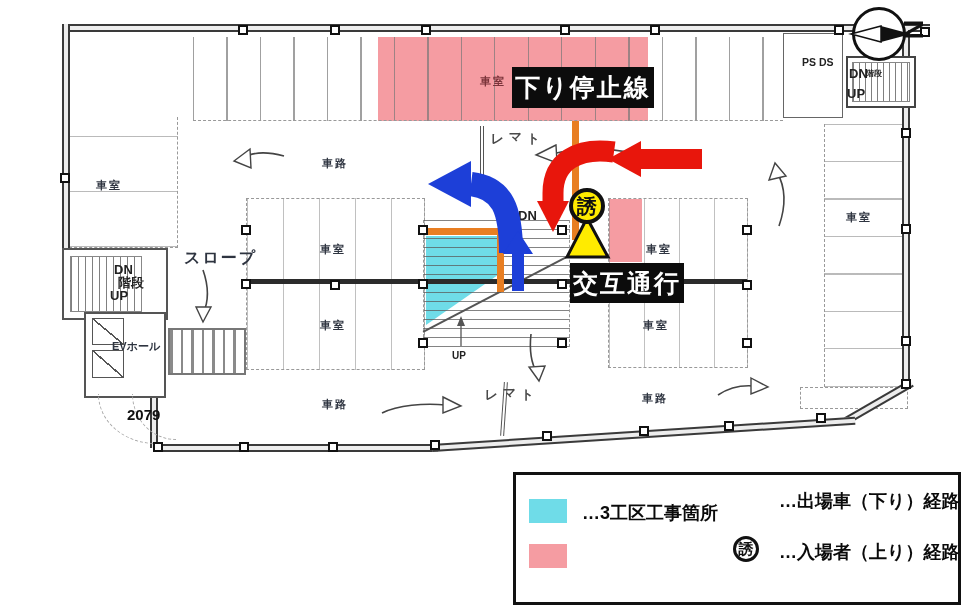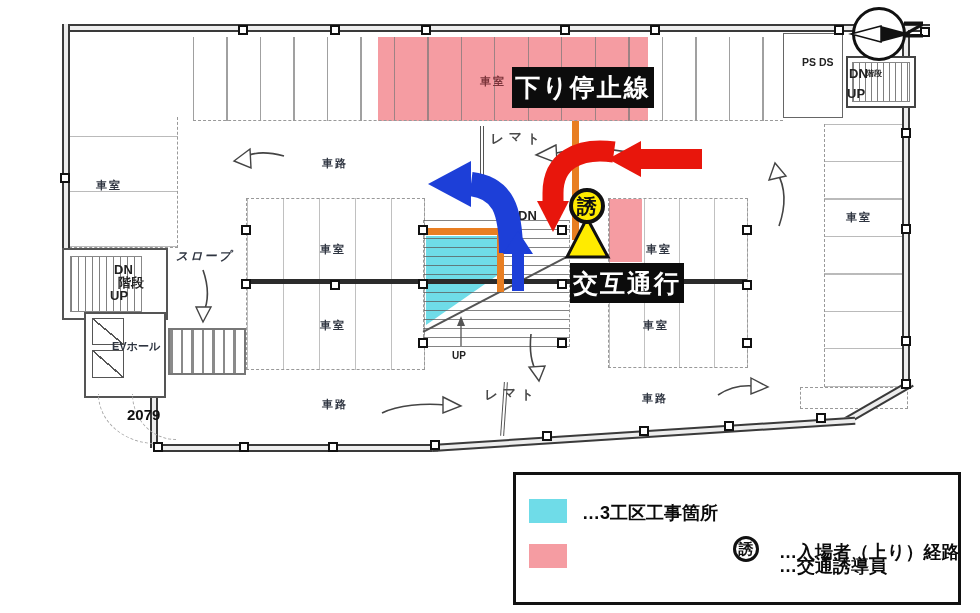--- a/index.html
+++ b/index.html
@@ -116,21 +116,21 @@
   <span class="abs lbl" style="left:96px;top:178px;">車室</span>
   <span class="abs lbl" style="left:480px;top:74px;color:#7a333a;">車室</span>
   <span class="abs lbl" style="left:320px;top:242px;">車室</span>
   <span class="abs lbl" style="left:320px;top:318px;">車室</span>
   <span class="abs lbl" style="left:646px;top:242px;">車室</span>
   <span class="abs lbl" style="left:643px;top:318px;">車室</span>
   <span class="abs lbl" style="left:846px;top:210px;">車室</span>
   <span class="abs lbl" style="left:322px;top:156px;">車路</span>
   <span class="abs lbl" style="left:322px;top:397px;">車路</span>
   <span class="abs lbl" style="left:642px;top:391px;">車路</span>
-  <span class="abs lbl" style="left:176px;top:248px;font-size:12px;font-style:italic;">スロープ</span>
+  <span class="abs lbl" style="left:184px;top:248px;font-size:16px;">スロープ</span>
   <span class="abs lbl" style="left:112px;top:339px;letter-spacing:0;">EVホール</span>
   <span class="abs tiny" style="left:114px;top:262px;">DN</span>
   <span class="abs tiny" style="left:118px;top:274px;">階段</span>
   <span class="abs tiny" style="left:110px;top:288px;">UP</span>
   <span class="abs tiny" style="left:849px;top:66px;">DN</span>
   <span class="abs tiny" style="left:866px;top:68px;font-size:8px;">階段</span>
   <span class="abs tiny" style="left:847px;top:86px;">UP</span>
   <span class="abs tiny" style="left:802px;top:56px;font-size:10.5px;">PS DS</span>
   <span class="abs tiny" style="left:518px;top:208px;">DN</span>
   <span class="abs tiny" style="left:452px;top:350px;font-size:10px;">UP</span>
@@ -195,20 +195,20 @@
 
     <polygon points="718,496 750,496 750,489 774,500 750,511 750,504 718,504" fill="#E8160C"></polygon>
     <polygon points="718,522 750,522 750,515 774,526 750,537 750,530 718,530" fill="#1D3FD8"></polygon>
     <polygon points="746,556 731,586 761,586" fill="#FFEB00" stroke="#111" stroke-width="2.5"></polygon>
   </svg>
 
   <div class="abs" style="left:513px;top:472px;width:448px;height:133px;border:3px solid #111;background:#fff;z-index:9;"></div>
   <div class="abs" style="left:529px;top:499px;width:38px;height:24px;background:#6FDCE8;z-index:10;"></div>
   <span class="abs legend-lbl" style="left:582px;top:501px;text-align:right;">…3工区工事箇所</span>
   <div class="abs" style="left:529px;top:544px;width:38px;height:24px;background:#F59CA2;z-index:10;"></div>
+  <span class="abs legend-lbl" style="left:779px;top:489px;">…出場車（下り）経路</span>
   <span class="abs legend-lbl" style="left:779px;top:540px;">…入場者（上り）経路</span>
   <div class="abs" style="left:733px;top:536px;width:26px;height:26px;border:3px solid #111;border-radius:50%;background:#fff;
               z-index:10;display:flex;align-items:center;justify-content:center;">
     <span style="font-size:15px;font-weight:bold;color:#111;">誘</span>
   </div>
-  <span class="abs legend-lbl" style="left:779px;top:554px;">…交通誘導員</span>
 
 </div>
 
 </body></html>

